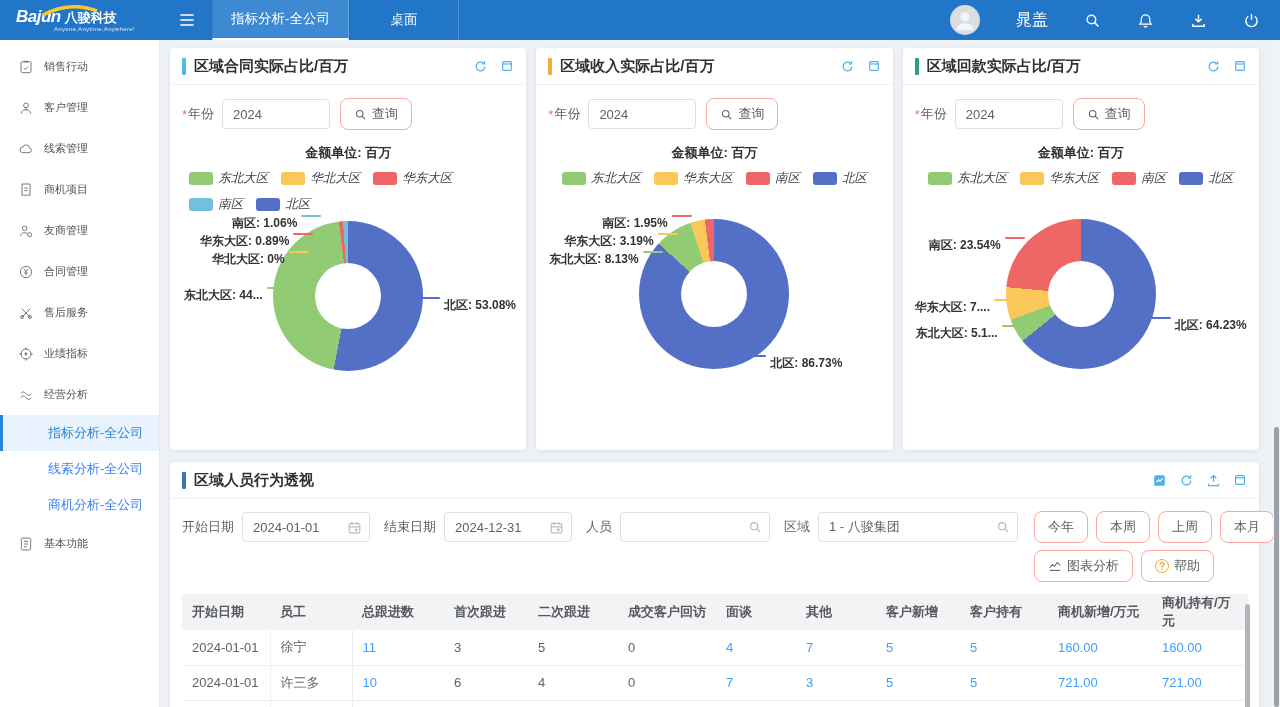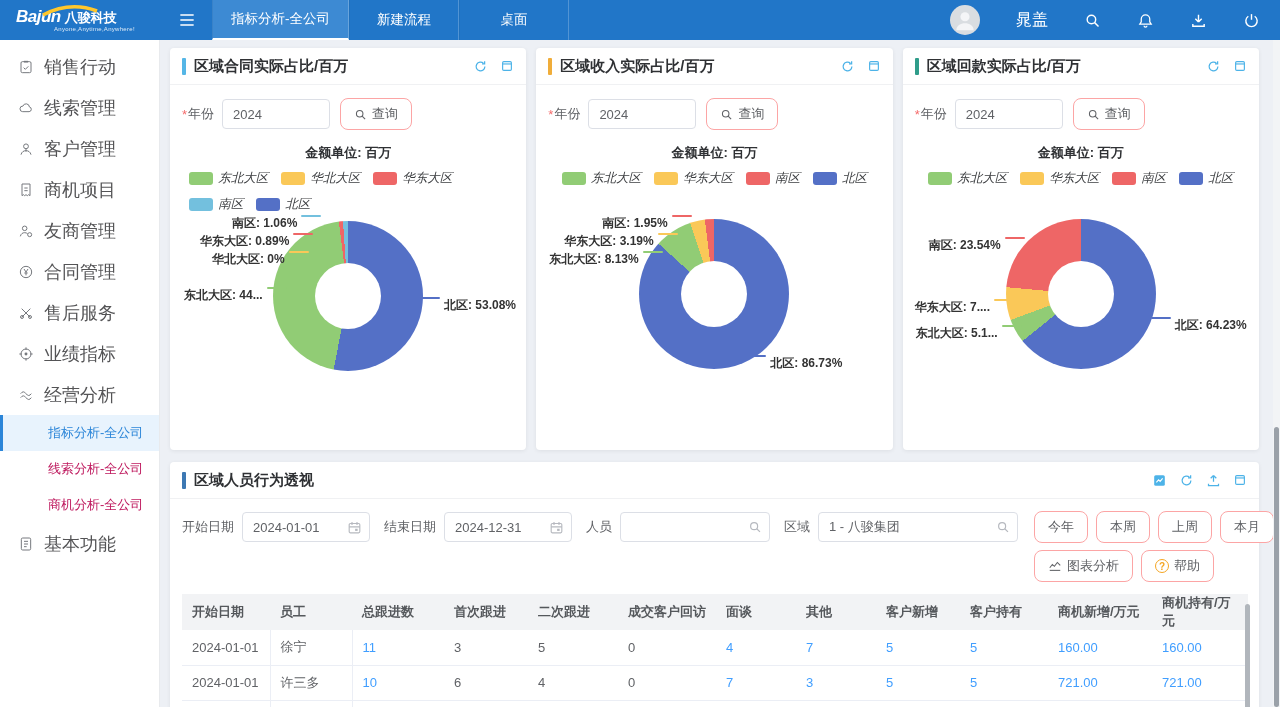--- a/index.html
+++ b/index.html
@@ -20,23 +20,23 @@
     font-size:13.5px; border-right:1px solid rgba(255,255,255,.22); border-left:1px solid rgba(0,0,0,.05); cursor:pointer; }
   .tab.active { background:#3d8ad3; border-bottom:2px solid #fff; }
   .topbar-right { margin-left:auto; display:flex; align-items:center; gap:36px; padding-right:20px; }
   .avatar { width:30px; height:30px; border-radius:50%; background:#d9dde1; display:flex; align-items:center; justify-content:center; overflow:hidden; color:#f4f5f7; }
   .username { font-size:16px; }
   .tb-ico { color:#fff; display:flex; cursor:pointer; }
 
   
   .layout { display:flex; height:667px; position:relative; }
   .sidebar { width:160px; background:#fff; border-right:1px solid #e8eaed; padding-top:6px; overflow:hidden; }
-  .side-item { height:41px; display:flex; align-items:center; gap:10px; padding-left:18px; font-size:18px; color:#545456; cursor:pointer; }
+  .side-item { height:41px; display:flex; align-items:center; gap:10px; padding-left:18px; font-size:11px; color:#545456; cursor:pointer; }
   .side-item .sicon { color:#76797e; display:flex; }
-  .side-sub { height:36px; display:flex; align-items:center; padding-left:45px; font-size:13px; color:#be185d; cursor:pointer; border-left:3px solid transparent; }
+  .side-sub { height:36px; display:flex; align-items:center; padding-left:45px; font-size:13px; color:#3b82f6; cursor:pointer; border-left:3px solid transparent; }
   .side-sub.active { background:#e8f3fd; color:#2b85d8; border-left-color:#2b85d8; }
 
   .main { flex:1; padding:8px 21px 0 10px; overflow:hidden; position:relative; }
   .cards-row { display:flex; gap:10px; }
   .card { background:#fff; border-radius:4px; box-shadow:0 1px 4px rgba(0,0,0,.07); }
   .chart-card { flex:1; height:402px; display:flex; flex-direction:column; }
 
   .card-head { display:flex; align-items:center; padding:9px 12px 8px; border-bottom:1px solid #f0f1f3; }
   .accent { width:4px; height:17px; border-radius:1px; margin-right:8px; }
   .card-title { font-size:15px; font-weight:bold; color:#2f3134; flex:1; }
@@ -207,21 +207,20 @@
     </div>
     <div class="tagline">Anyone,Anytime,Anywhere!</div>
   </div>
   <div class="hamburger">
       <svg width="20" height="20">
         <use href="#i-menu"></use>
       </svg>
     </div>
   <nav class="tabs">
     <div class="tab active">指标分析-全公司</div>
-    <div class="tab">新建流程</div>
     <div class="tab">桌面</div>
   </nav>
   <div class="topbar-right">
     <div class="avatar">
         <svg width="26" height="26">
           <use href="#i-person"></use>
         </svg>
       </div>
     <span class="username">晁盖</span>
     <span class="tb-ico">
@@ -254,32 +253,32 @@
         <span class="sicon">
           <svg width="16" height="16">
             <use href="#i-clipboard"></use>
           </svg>
         </span>
         <span>销售行动</span>
       </div>
     <div class="side-item">
         <span class="sicon">
           <svg width="16" height="16">
+            <use href="#i-customer"></use>
+          </svg>
+        </span>
+        <span>客户管理</span>
+      </div>
+    <div class="side-item">
+        <span class="sicon">
+          <svg width="16" height="16">
             <use href="#i-cloud"></use>
           </svg>
         </span>
         <span>线索管理</span>
-      </div>
-    <div class="side-item">
-        <span class="sicon">
-          <svg width="16" height="16">
-            <use href="#i-customer"></use>
-          </svg>
-        </span>
-        <span>客户管理</span>
       </div>
     <div class="side-item">
         <span class="sicon">
           <svg width="16" height="16">
             <use href="#i-receipt"></use>
           </svg>
         </span>
         <span>商机项目</span>
       </div>
     <div class="side-item">

